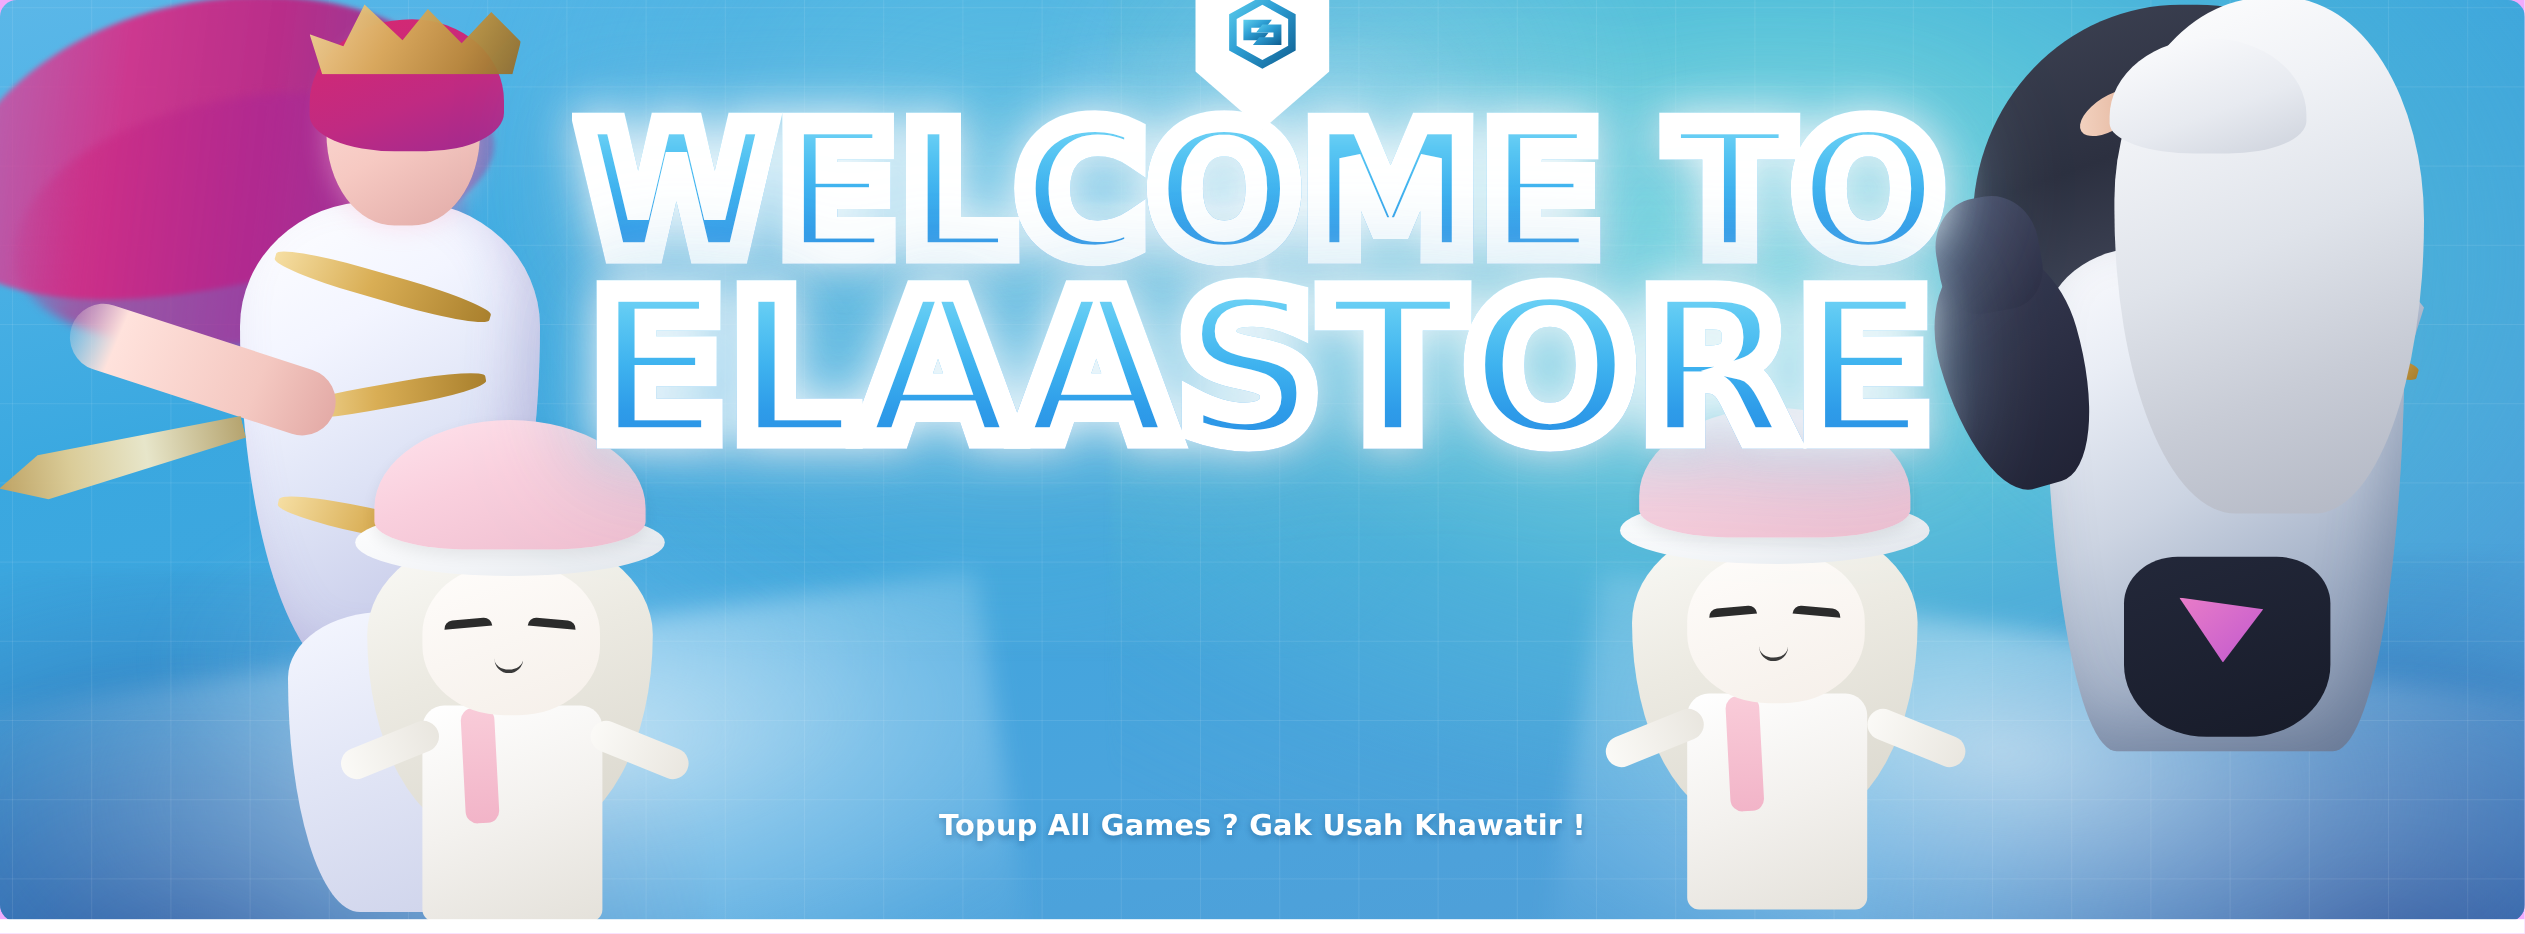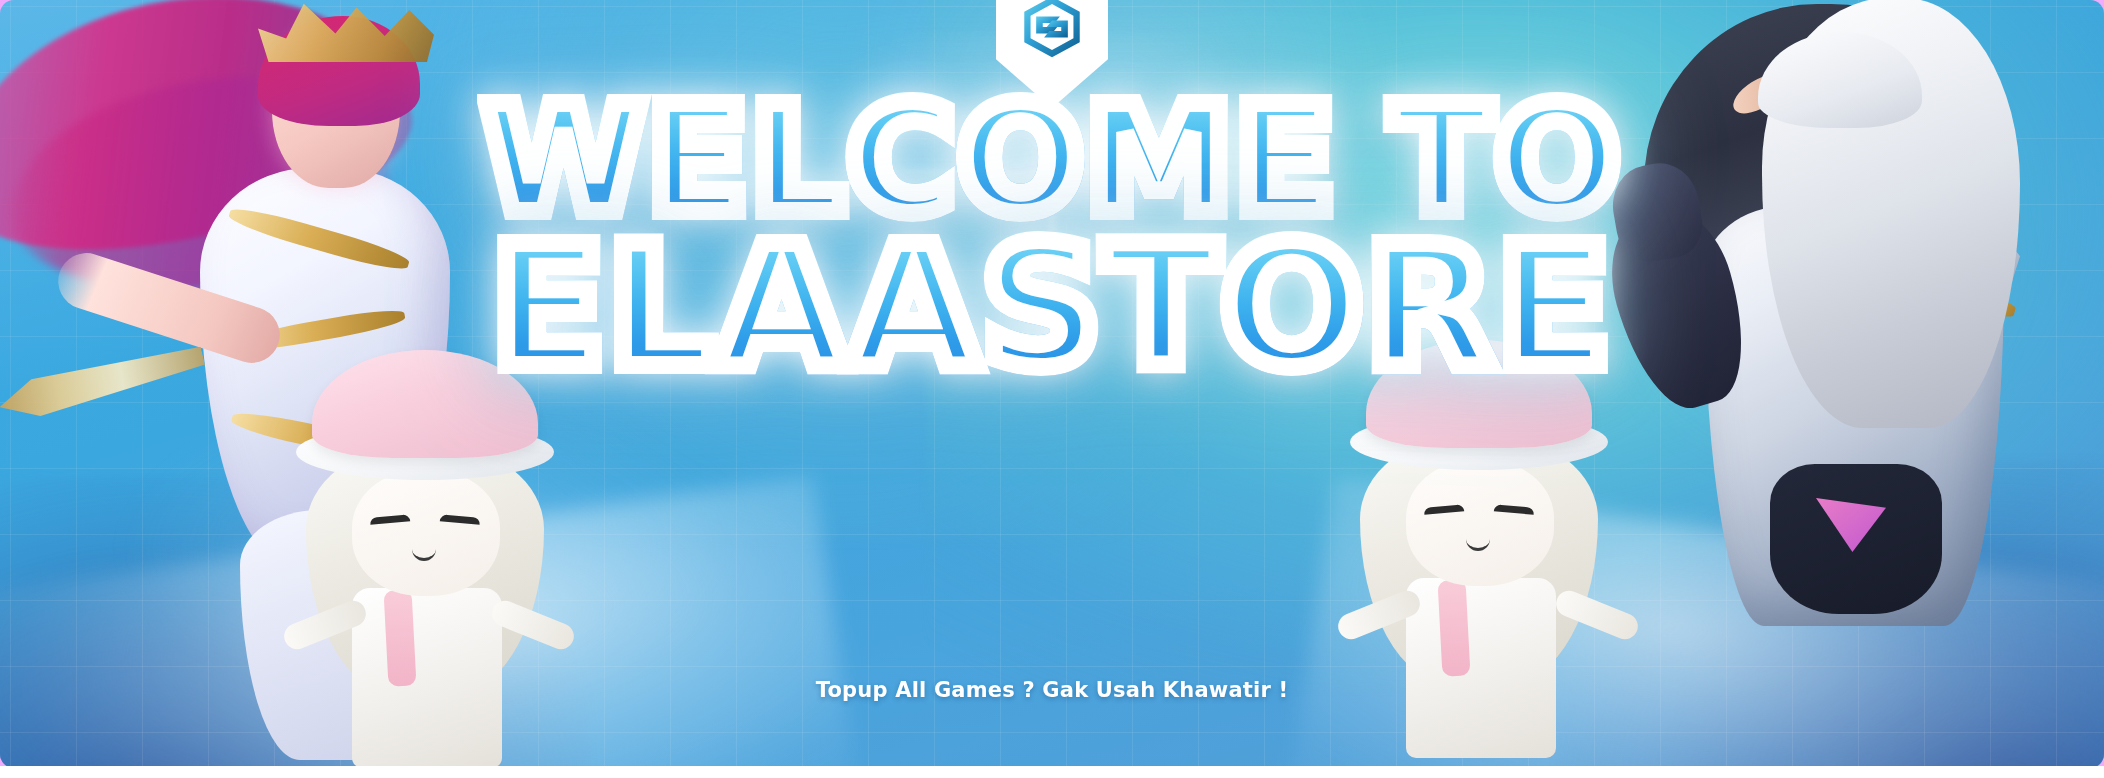--- a/index.html
+++ b/index.html
@@ -580,21 +580,21 @@
   .taglines {
     position: absolute;
     left: 0;
     right: 0;
     bottom: 56px;
     text-align: center;
     z-index: 30;
   }
   .tagline-1 {
     font-family: "DejaVu Sans", sans-serif;
-    font-size: 21px;
+    font-size: 24px;
     font-weight: bold;
     color: #ffffff;
     letter-spacing: 0.2px;
     text-shadow: 0 2px 5px rgba(0,55,105,0.33);
     margin: 0 0 10px 0;
   }
   .tagline-2 {
     font-family: "DejaVu Sans", sans-serif;
     font-size: 29px;
     font-weight: normal;

